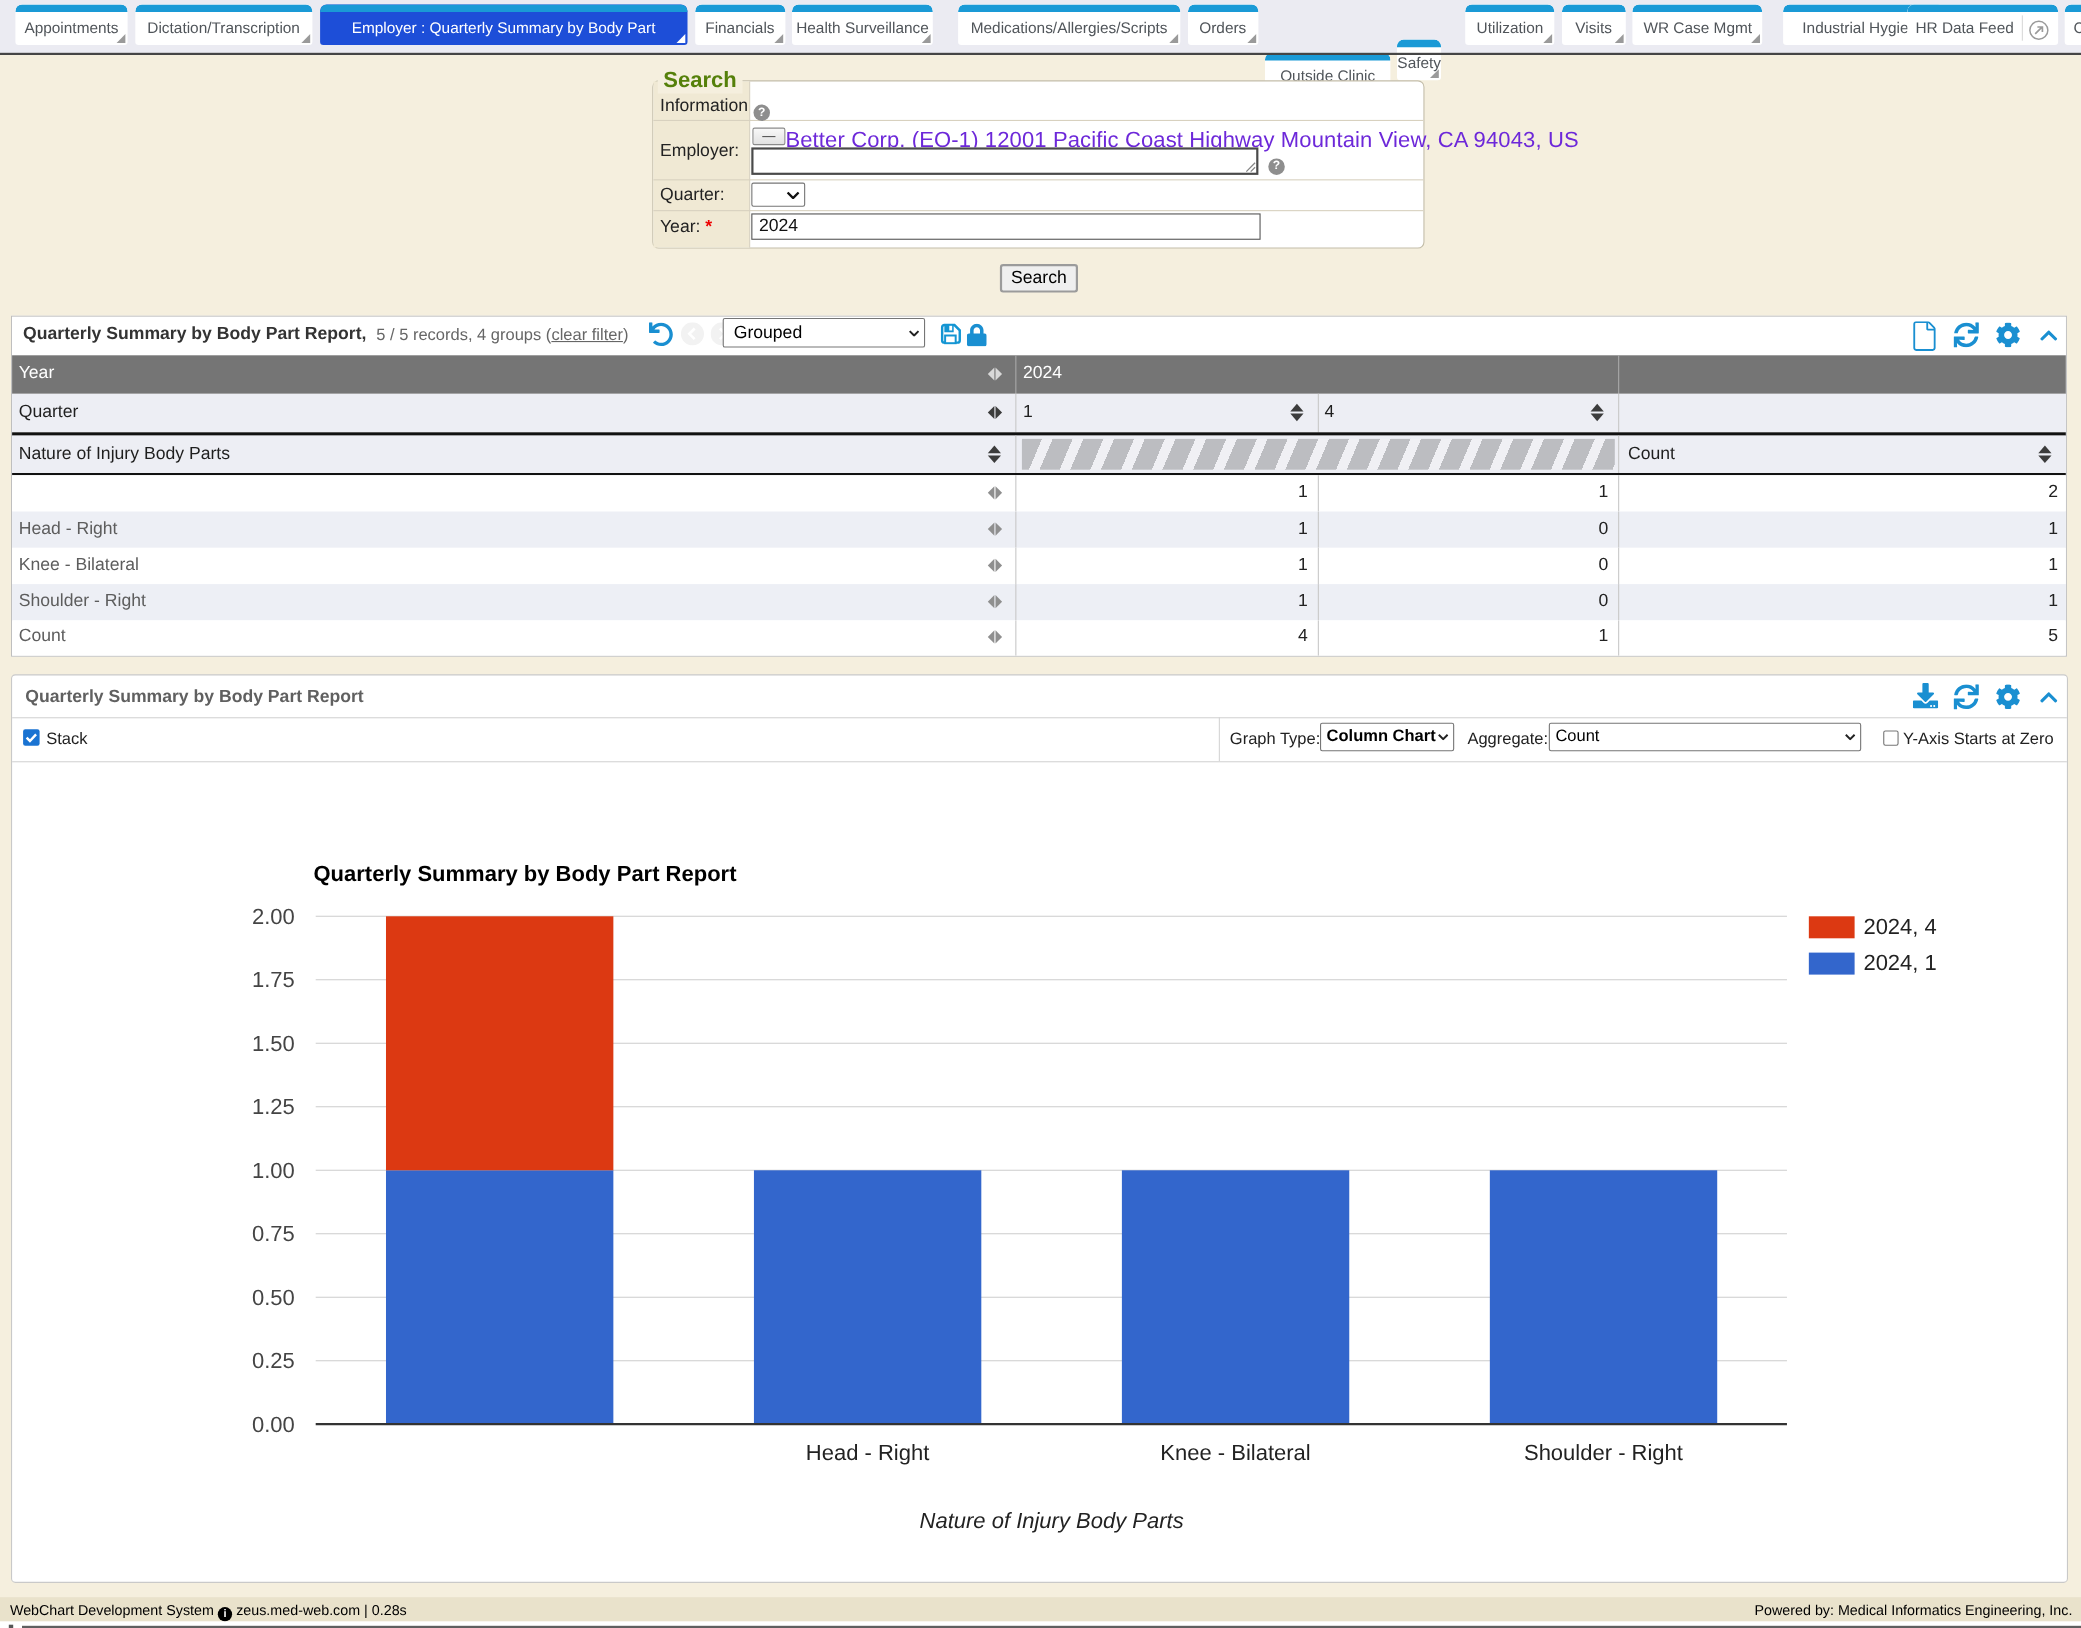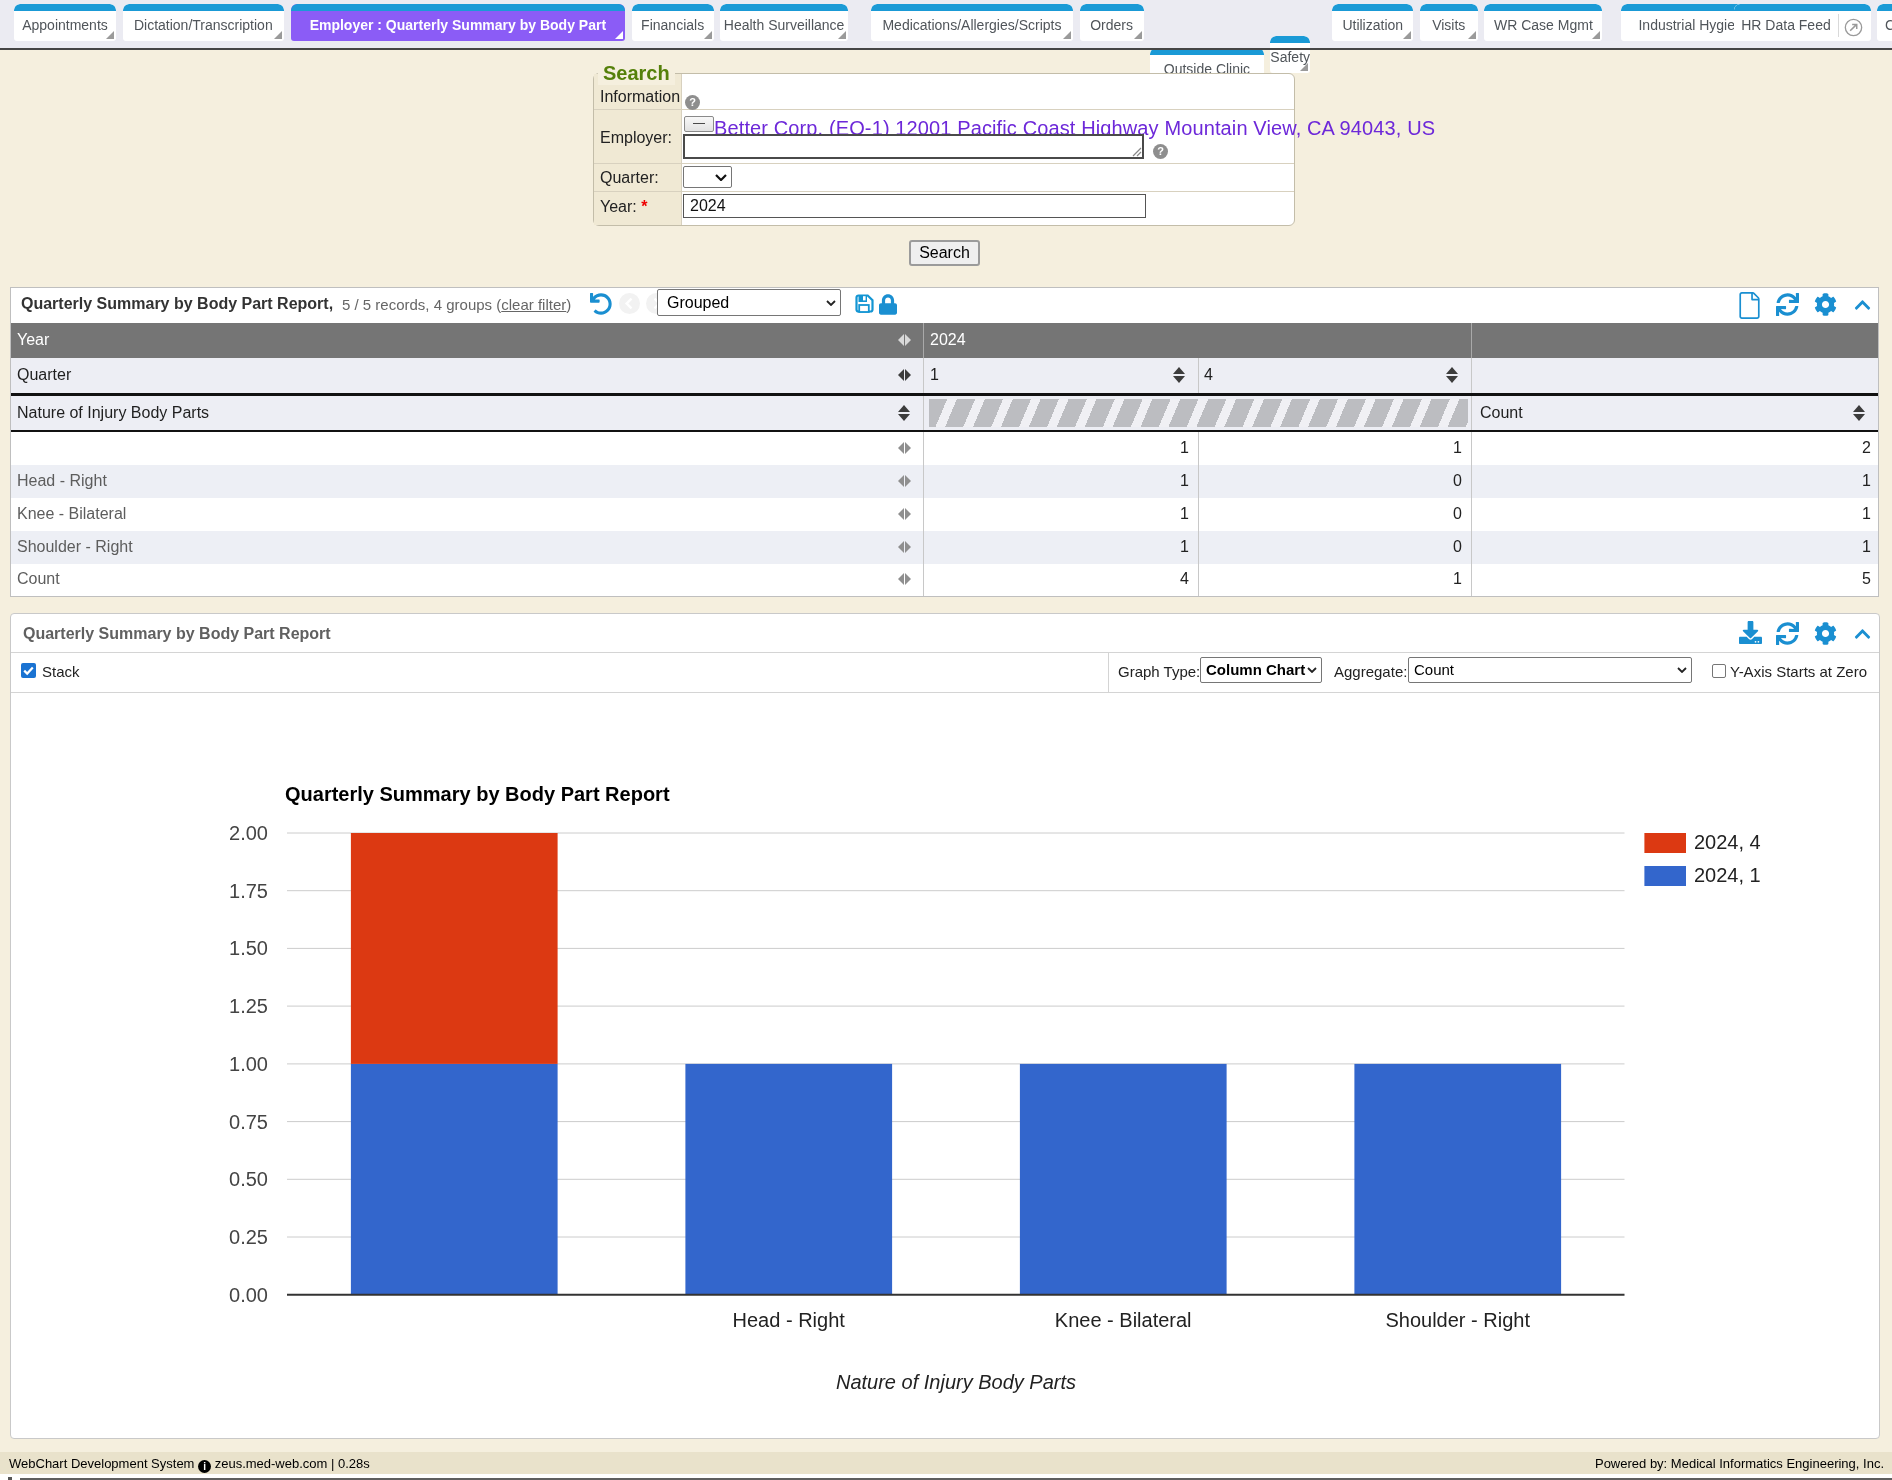--- a/index.html
+++ b/index.html
@@ -5,21 +5,21 @@
 * { margin:0; padding:0; box-sizing:border-box; }
 html,body { width:1892px; height:1480px; background:#f5efde; font-family:"Liberation Sans",sans-serif; overflow:hidden; position:relative; }
 .abs { position:absolute; }
 
 
 #tabbar { position:absolute; left:0; top:0; width:1892px; height:50px; background:#ebebf2; }
 #tabrule { position:absolute; left:0; top:48px; width:1892px; height:2px; background:#454545; }
 .tab { position:absolute; top:4px; height:37px; background:#fff; border-radius:6px 6px 3px 3px; font-size:14px; color:#50555a; text-align:center; line-height:43px; white-space:nowrap; overflow:hidden; }
 .tab::before { content:""; position:absolute; left:0; top:0; width:100%; height:7px; background:#1a9ad6; border-radius:6px 6px 0 0; }
 .tab::after { content:""; position:absolute; right:2px; bottom:2px; width:0; height:0; border-left:8px solid transparent; border-bottom:8px solid #9a9a9a; }
-.tab.active { background:#8b5cf6; color:#fff; font-weight:bold; }
+.tab.active { background:#1d4ed8; color:#fff; font-weight:normal; }
 .tab.active::after { border-bottom-color:#fff; }
 .tab.notri::after { display:none; }
 
 
 #fs { position:absolute; left:593px; top:73px; width:702px; height:153px; border:1px solid #c3bda9; background:#fff; border-radius:6px; }
 #fslegend { position:absolute; z-index:5; left:598px; top:62px; padding:0 5px; background:#f5efde; color:#55800a; font-size:20px; font-weight:bold; }
 .helpq { display:inline-block; width:15px; height:15px; border-radius:50%; background:#8e8e8e; color:#fff; font-size:11px; font-weight:bold; text-align:center; line-height:15px; vertical-align:-2px; }
 
 
 .btn { position:absolute; background:#efefef; border:2px solid #9b9b9b; border-radius:3px; font-size:16px; color:#000; text-align:center; font-family:"Liberation Sans",sans-serif; }

